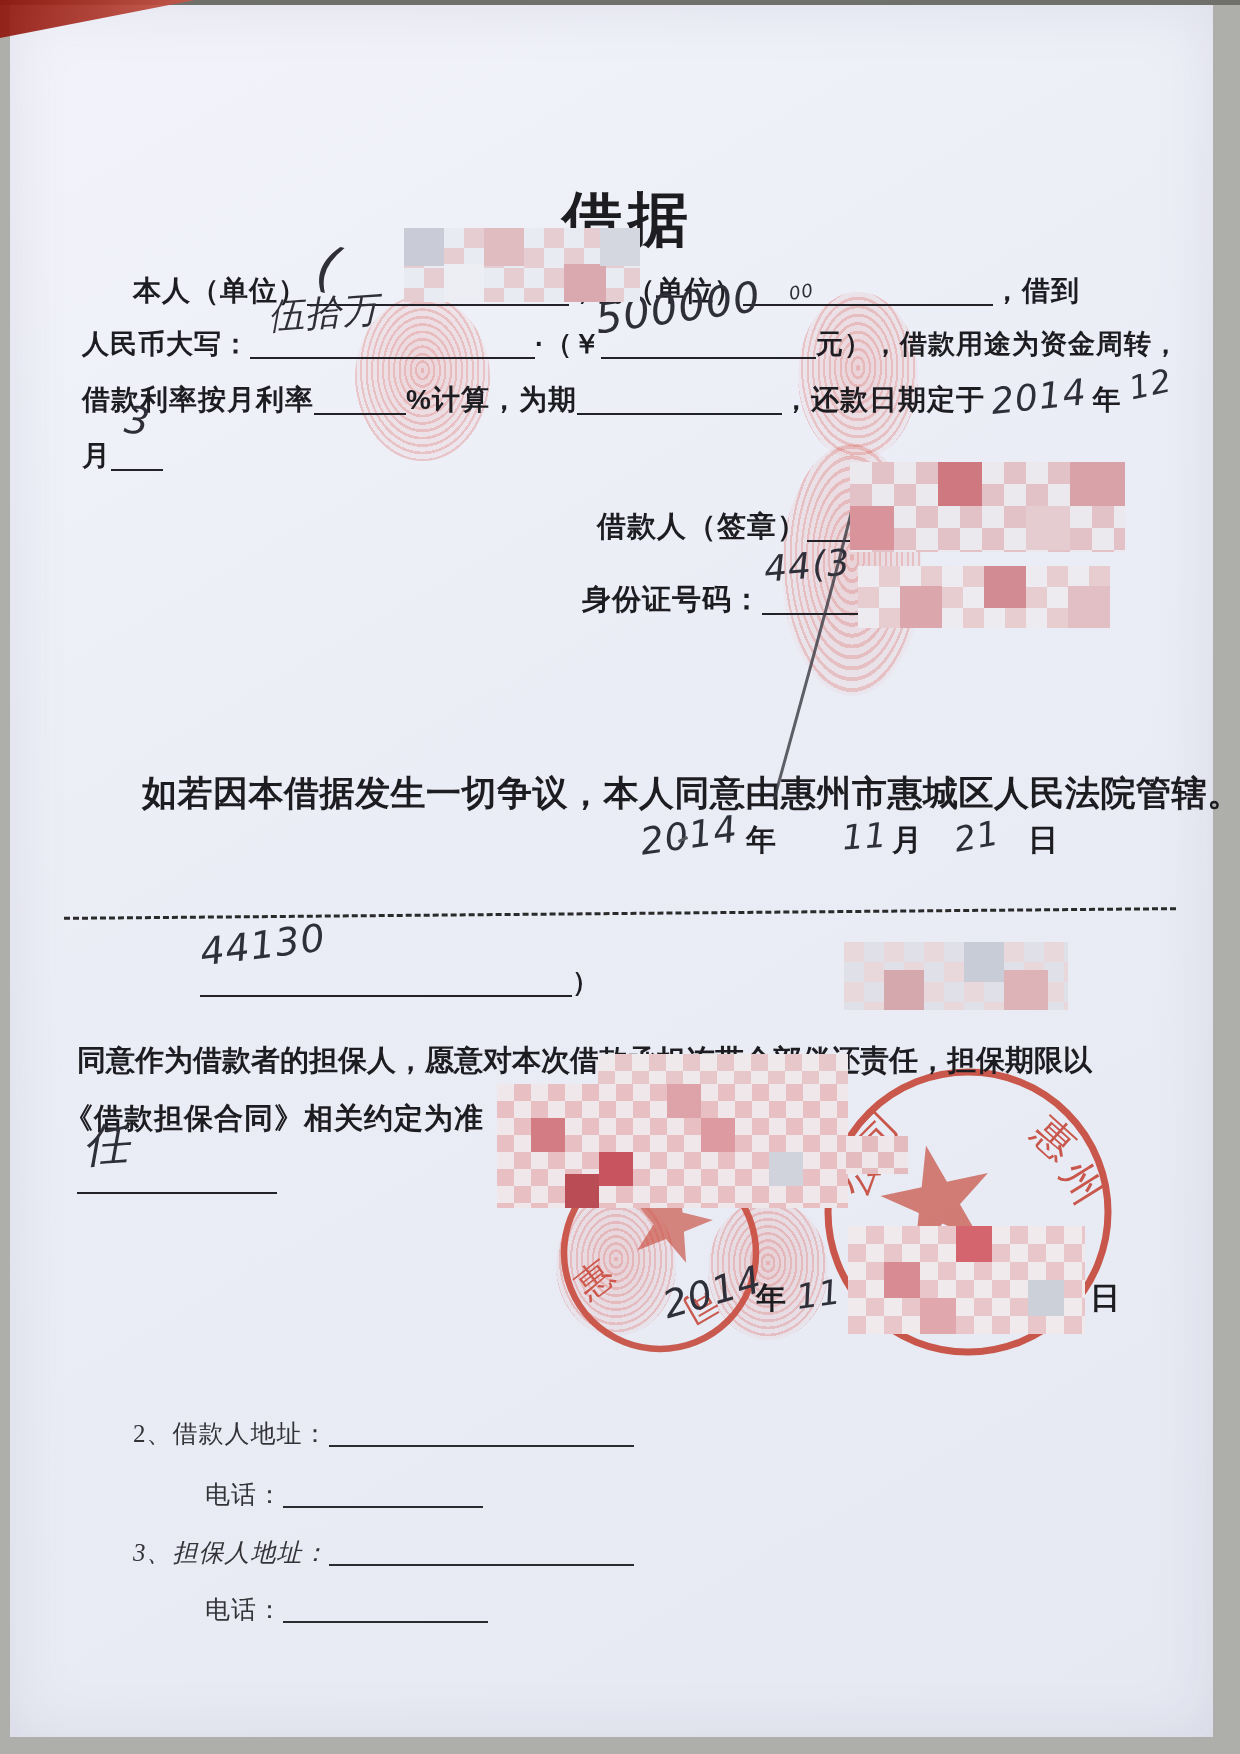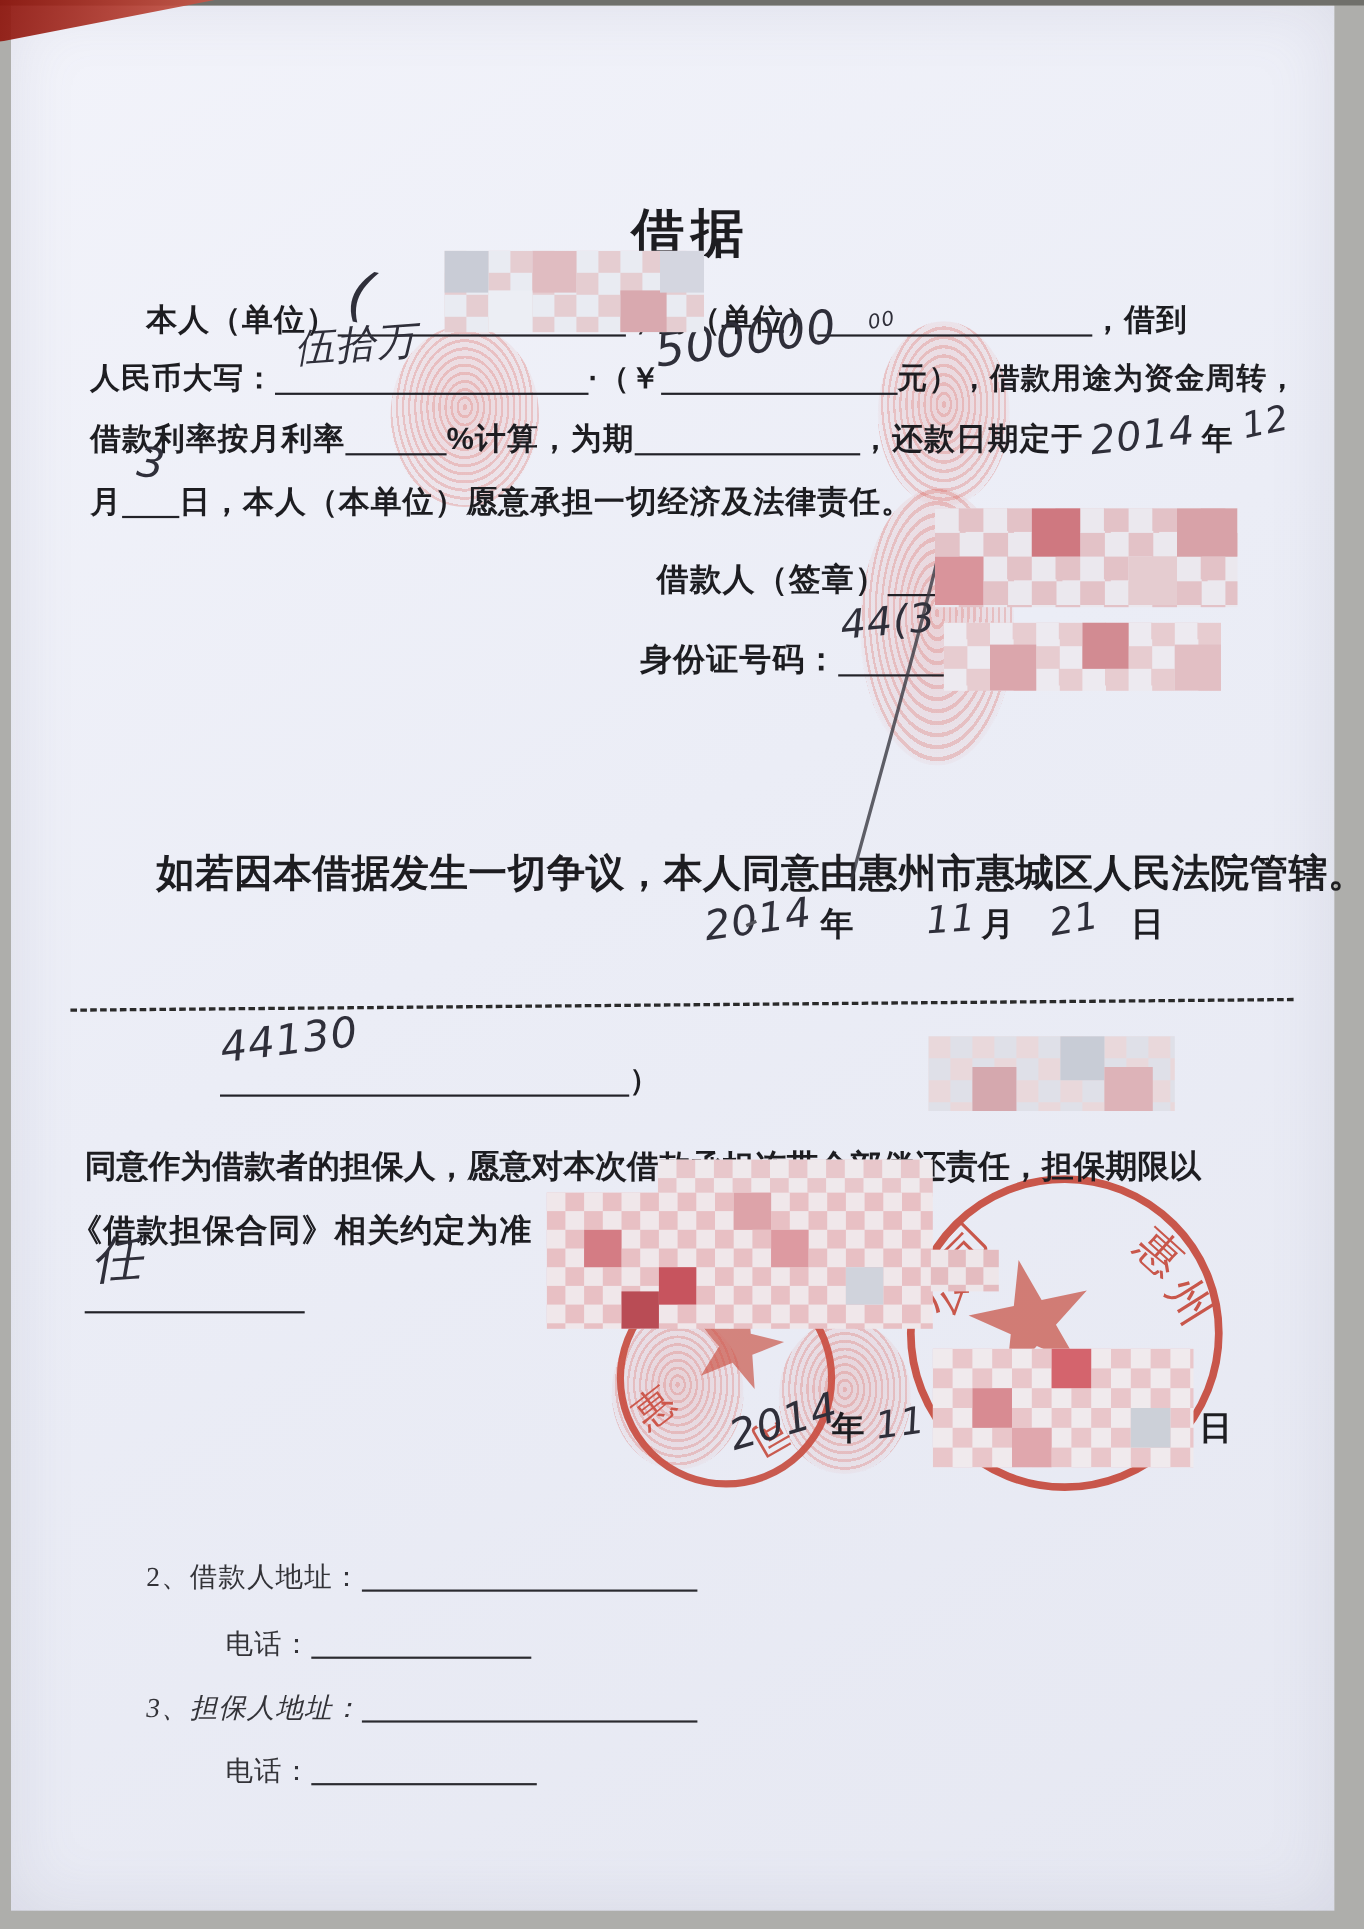--- a/index.html
+++ b/index.html
@@ -33,36 +33,36 @@
   .speck{position:absolute;width:10px;height:3px;background:#55555c;transform:rotate(-24deg);z-index:20;}
 </style>
 </head>
 <body>
 
 <div class="page">
   <div class="paper"></div>
   <div class="topedge"></div>
   <div class="corner-red"></div>
 
-  <div class="ln" style="left:628px;top:180px;transform:translateX(-50%);font-size:48px;letter-spacing:6px;">借据</div>
+  <div class="ln" style="left:628px;top:180px;transform:translateX(-50%);font-size:60px;letter-spacing:6px;">借据</div>
 
   <div class="ln" style="left:133px;top:272px;font-size:28px;">
     <span>本人（单位）</span><span class="bl" style="width:262px;"><span class="hw" style="position:absolute;left:10px;top:-36px;font-size:54px;transform:rotate(12deg);">(</span></span><span>，向（单位）</span><span class="bl" style="width:250px;"></span><span>，借到</span>
   </div>
 
   <div class="ln" style="left:82px;top:325px;font-size:27px;">
     <span>人民币大写：</span><span class="bl" style="width:285px;"><span class="hw" style="position:absolute;left:18px;top:-36px;font-size:36px;transform:rotate(-4deg);">伍拾万</span></span><span>·</span><span>（￥</span><span class="bl" style="width:215px;"><span class="hw" style="position:absolute;left:-6px;top:-42px;font-size:42px;transform:rotate(-8deg);">500000</span><span class="hw" style="position:absolute;left:188px;top:-44px;font-size:18px;transform:rotate(-10deg);">00</span></span><span>元）</span><span>，借款用途为资金周转，</span>
   </div>
 
   <div class="ln" style="left:82px;top:376px;font-size:28px;">
     <span>借款利率按月利率</span><span class="bl" style="width:92px;"></span><span>%计算，为期</span><span class="bl" style="width:205px;"></span><span>，还款日期定于</span><span class="hw" style="font-size:36px;transform:rotate(-6deg);margin:0 6px;">2014</span><span>年</span><span class="hw" style="font-size:32px;transform:rotate(-12deg) translateY(-14px);margin-left:10px;">12</span>
   </div>
 
   <div class="ln" style="left:82px;top:437px;font-size:28px;">
-    <span>月</span><span class="bl" style="width:52px;"><span class="hw" style="position:absolute;left:14px;top:-38px;font-size:38px;transform:rotate(8deg);">3</span></span><span>日，本人（本单位）愿意承担一切经济及法律责任。</span>
+    <span>月</span><span class="bl" style="width:52px;"><span class="hw" style="position:absolute;left:14px;top:-38px;font-size:38px;transform:rotate(8deg);">3</span></span>
   </div>
 
   <div class="ln" style="left:597px;top:507px;font-size:29px;">
     <span>借款人（签章）</span><span class="bl" style="width:300px;"></span>
   </div>
 
   <div class="ln" style="left:582px;top:580px;font-size:29px;">
     <span>身份证号码：</span><span class="bl" style="width:330px;"><span class="hw" style="position:absolute;left:2px;top:-36px;font-size:36px;transform:rotate(-5deg);">44(3</span></span>
   </div>
 

